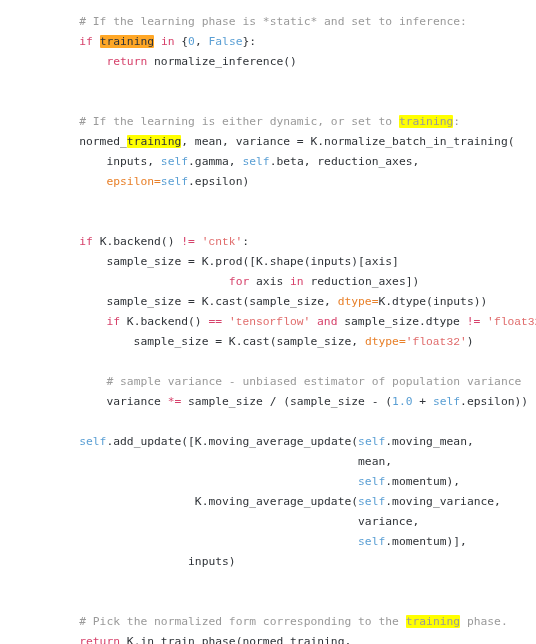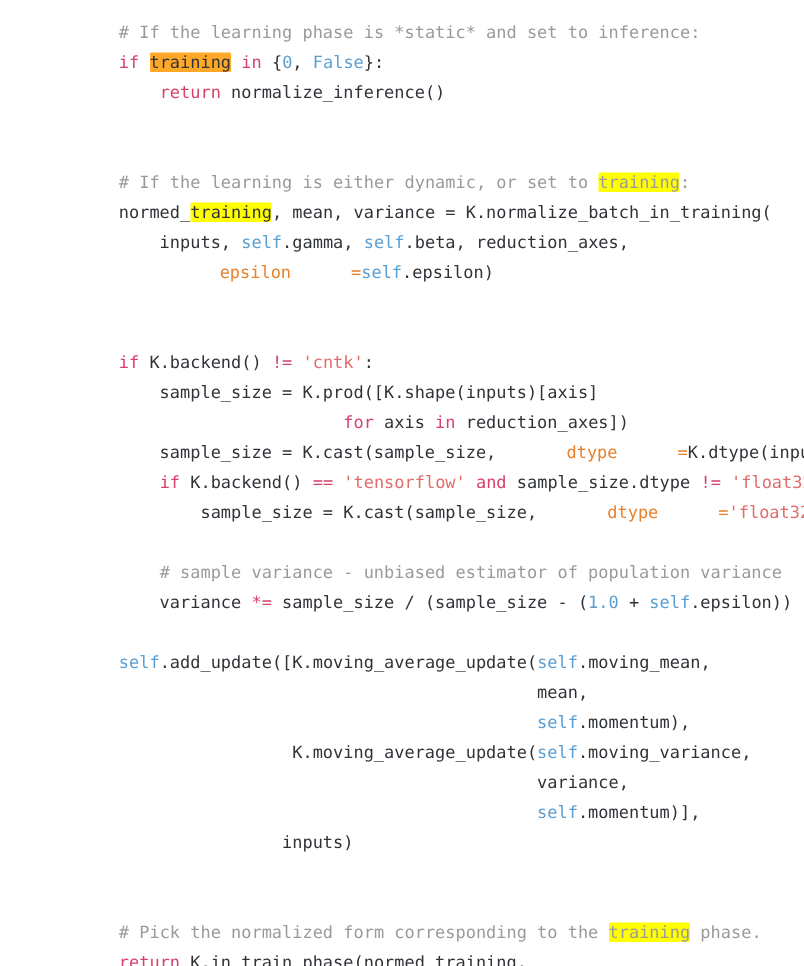--- a/index.html
+++ b/index.html
@@ -29,22 +29,22 @@
   .ln {
     height: 20px;
     white-space: pre;
   }
   
   .t-plain   { color: #2f3338; }
   .t-comment { color: #9a9a9a; }
   .t-kw      { color: #d6426b; }
   .t-op      { color: #d6426b; }
   .t-self    { color: #5a9fd4; margin-top: 24px; }
-  .t-kwarg   { color: #e8802a; margin-left: 40px; }
-  .t-str     { color: #e06c6c; }
+  .t-kwarg   { color: #e8802a; }
+  .t-str     { color: #e06c6c; font-family: Liberation Mono, monospace; }
   .t-num     { color: #5a9fd4; }
   
   .hl {
     background: #ffff00;
     color: #2f3338;
     border-radius: 1px;
   }
   .hl-current {
     background: #ffa726;
     color: #2f3338;

